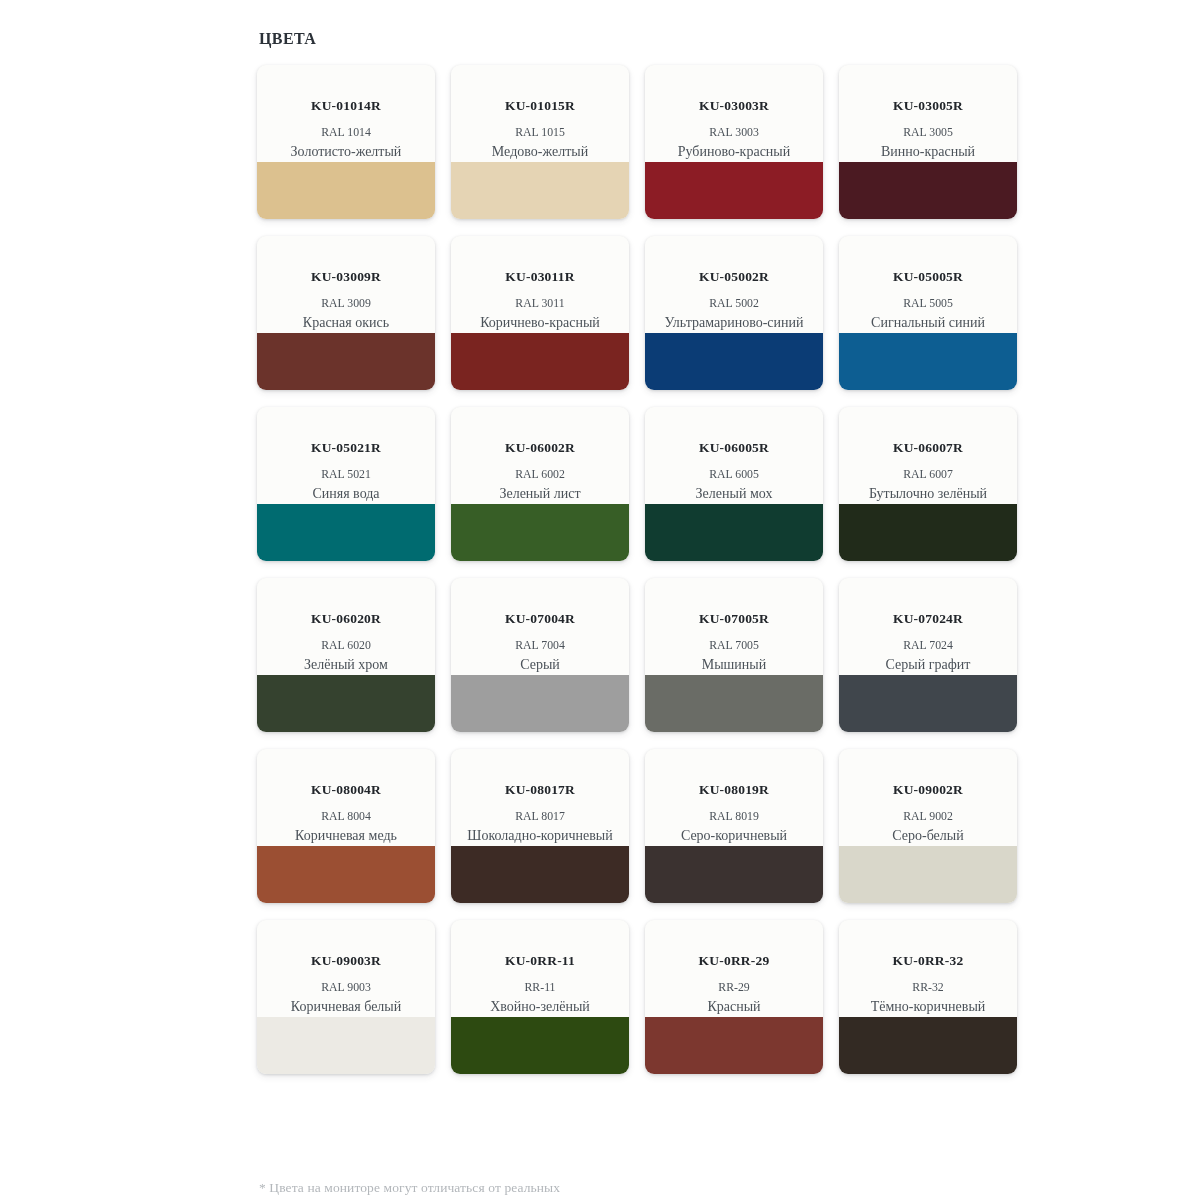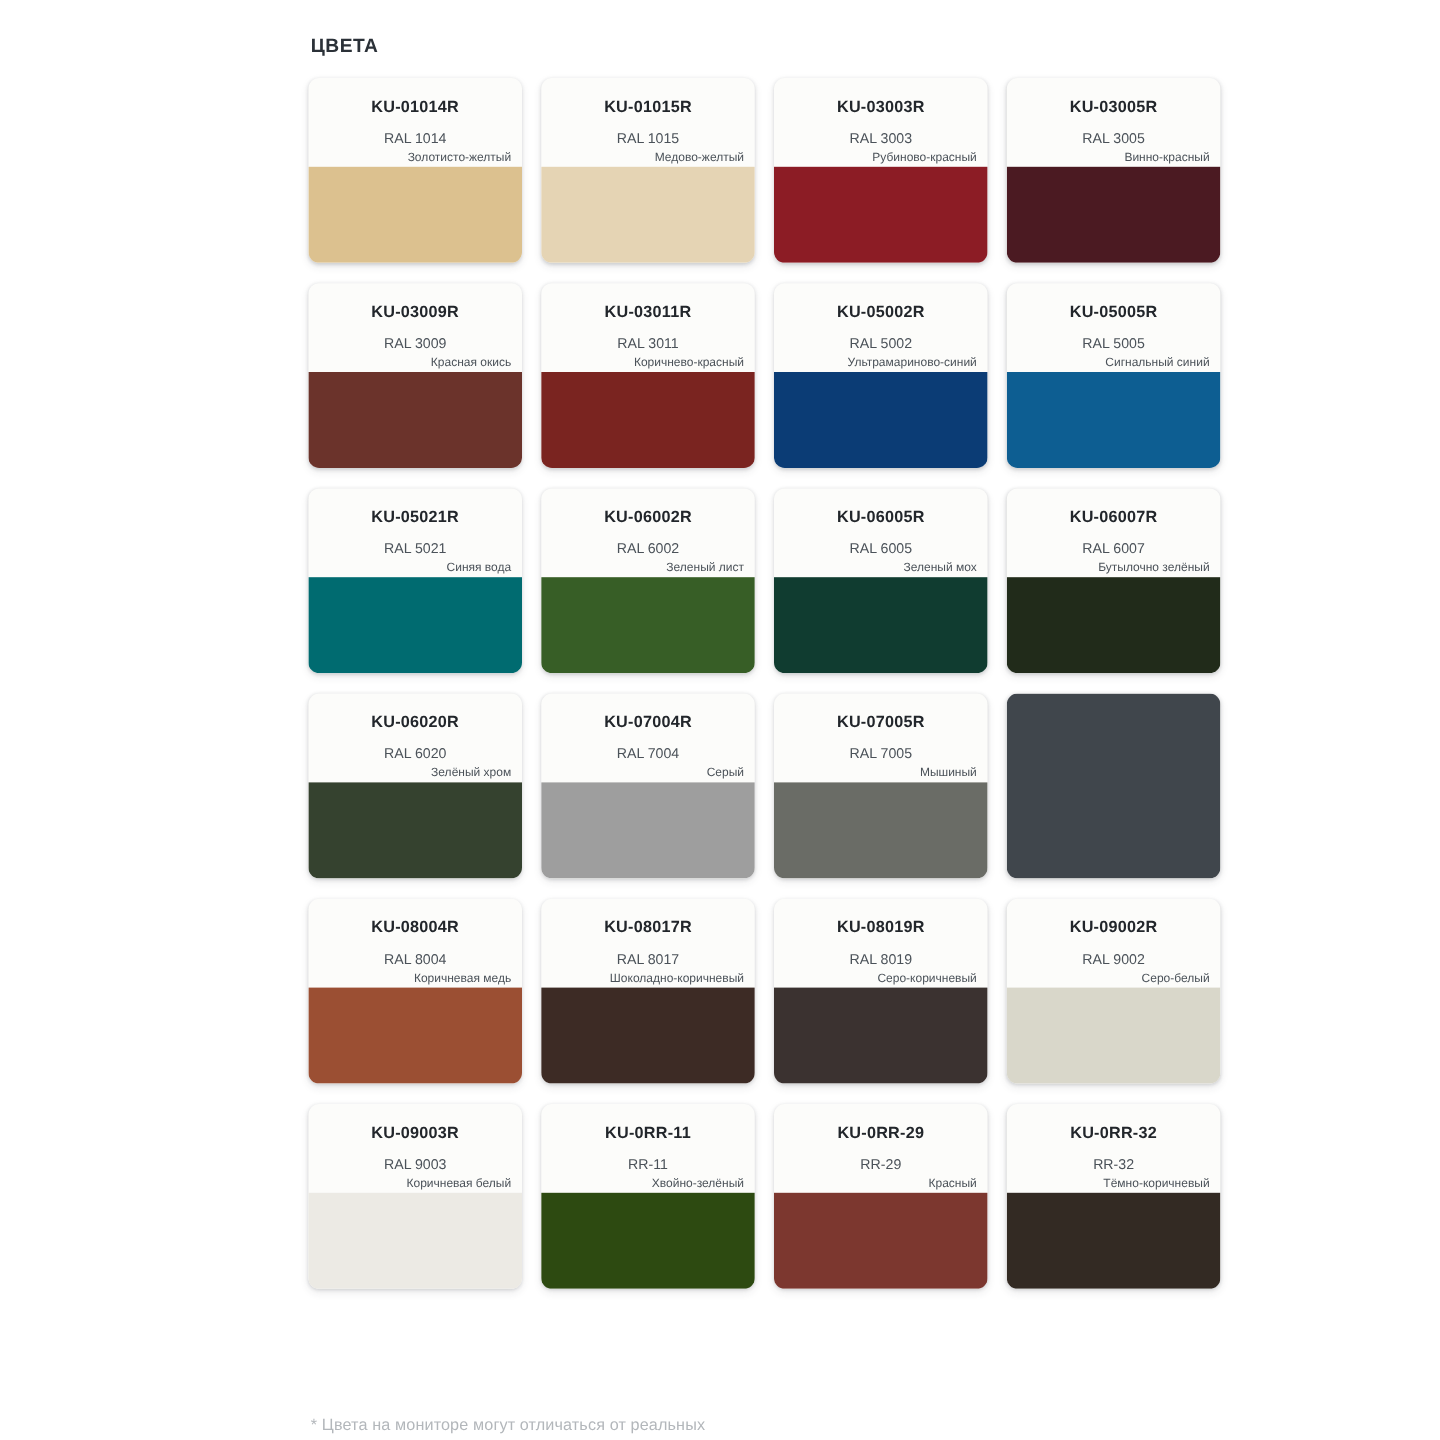--- a/index.html
+++ b/index.html
@@ -13,20 +13,21 @@
     height: 1200px;
     font-family: "Liberation Sans", sans-serif;
     -webkit-font-smoothing: antialiased;
     overflow: hidden;
   }
   .page {
     position: relative;
     width: 1200px;
     height: 900px;
     box-sizing: border-box;
+    font-family: Liberation Serif, serif;
   }
   .content {
     position: absolute;
     left: 257px;
     top: 30px;
     width: 772px;
   }
   .section-title {
     font-size: 16px;
     font-weight: bold;
@@ -58,31 +59,31 @@
     flex: 0 0 auto;
   }
   .card-code {
     font-size: 13.5px;
     font-weight: bold;
     color: #22262b;
     letter-spacing: 0.2px;
     line-height: 1.15;
     margin-bottom: 11px;
     white-space: nowrap;
+    margin-top: 17px;
   }
   .card-ral {
     font-size: 11.8px;
     color: #4b5259;
     line-height: 1.48;
   }
   .card-name {
-    font-size: 10px;
+    font-size: 14px;
     color: #4b5259;
     line-height: 1.48;
-    text-align: right;
   }
   .swatch {
     flex: 1 1 auto;
     width: 100%;
     min-height: 0;
   }
   .footnote {
     position: absolute;
     left: 259px;
     top: 1180px;
@@ -215,20 +216,25 @@
         </div>
         <div class="card">
           <div class="card-text">
             <div class="card-code">KU-07005R</div>
             <div class="card-ral">RAL 7005</div>
             <div class="card-name">Мышиный</div>
           </div>
           <div class="swatch" style="background: rgb(106, 108, 102);"></div>
         </div>
         <div class="card">
+          <div class="card-text">
+            <div class="card-code">KU-07024R</div>
+            <div class="card-ral">RAL 7024</div>
+            <div class="card-name">Серый графит</div>
+          </div>
           <div class="swatch" style="background: rgb(64, 70, 76);"></div>
         </div>
         <div class="card">
           <div class="card-text">
             <div class="card-code">KU-08004R</div>
             <div class="card-ral">RAL 8004</div>
             <div class="card-name">Коричневая медь</div>
           </div>
           <div class="swatch" style="background: rgb(155, 79, 51);"></div>
         </div>

